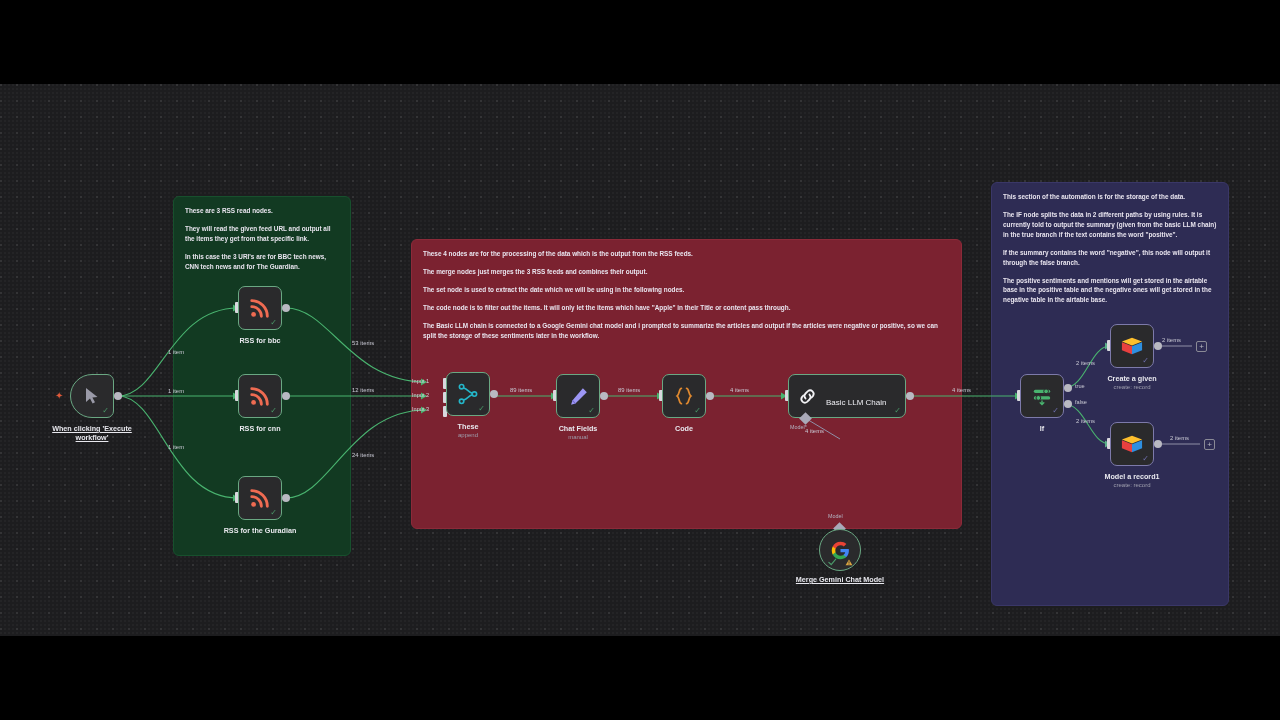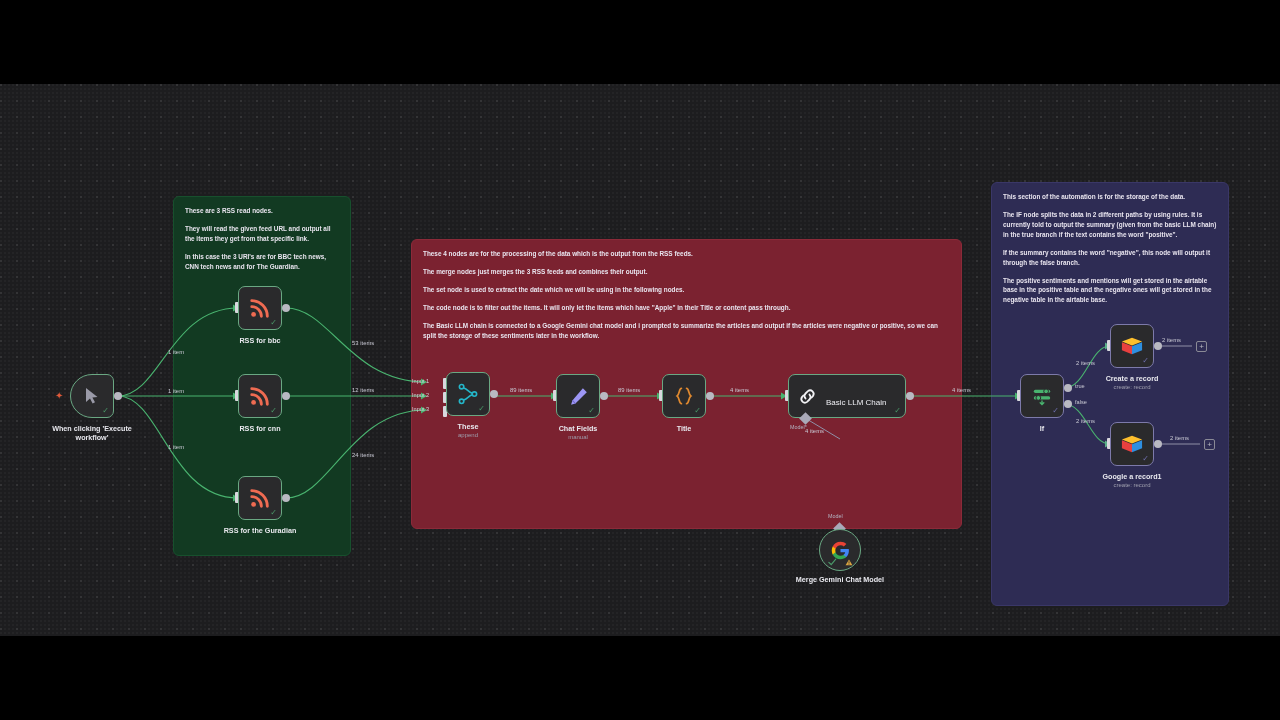--- a/index.html
+++ b/index.html
@@ -33,21 +33,21 @@
     border:1px solid #6aa883;box-sizing:border-box;position:relative;
     display:flex;align-items:center;justify-content:center;
   }
   .nbox.wide{width:118px;height:44px;justify-content:flex-start;padding-left:9px;gap:9px;}
   .nbox.trigger{border-top-left-radius:22px;border-bottom-left-radius:22px;}
   .nbox.purpleb{border-color:#7d7aaa;}
   .nlabel{position:absolute;left:50%;transform:translateX(-50%);top:50px;white-space:nowrap;
     font-size:7.2px;font-weight:700;color:#e8e8ee;text-align:center;line-height:1.25;}
   .nsub{position:absolute;left:50%;transform:translateX(-50%);top:60px;white-space:nowrap;
     font-size:6px;color:#9f9fae;text-align:center;}
-  .nlabel.two{top:50px;white-space:normal;width:98px;}
+  .nlabel.two{top:50px;white-space:normal;width:98px;text-decoration:underline;}
   .check{position:absolute;right:4px;bottom:2px;font-size:8px;color:#4a9a69;line-height:1;}
   .check.p{color:#6f6fae;}
 
   .dot{position:absolute;width:8px;height:8px;border-radius:50%;background:#b9b9c2;}
   .inport{position:absolute;width:4px;height:11px;border-radius:1px;background:#d8d8de;}
 
   .wlabel{position:absolute;font-size:5.9px;color:#c9c9d4;white-space:nowrap;font-weight:400;}
   .portlabel{position:absolute;font-size:5.6px;color:#d4d4dc;white-space:nowrap;}
   .branchlabel{position:absolute;font-size:5.6px;color:#c9c9d4;white-space:nowrap;}
 
@@ -217,21 +217,21 @@
     <div class="node" style="left:662px;top:290px;">
       <div class="inport" style="left:-3px;top:16px;"></div>
       <div class="nbox">
         <svg width="24" height="22" viewBox="0 0 28 24">
           <path d="M11,3 C8,3 9,10 6,12 C9,14 8,21 11,21" stroke="#e0892f" stroke-width="2" fill="none" stroke-linecap="round"></path>
           <path d="M17,3 C20,3 19,10 22,12 C19,14 20,21 17,21" stroke="#e0892f" stroke-width="2" fill="none" stroke-linecap="round"></path>
         </svg>
         <span class="check">✓</span>
       </div>
       <div class="dot" style="left:44px;top:18px;"></div>
-      <div class="nlabel">Title</div>
+      <div class="nlabel">Code</div>
     </div>
 
     <div class="node" style="left:788px;top:290px;">
       <div class="inport" style="left:-3px;top:16px;"></div>
       <div class="nbox wide">
         <svg width="19" height="19" viewBox="0 0 24 24">
           <path d="M9.5,14.5 A4.5,4.5 0 0 1 9.5,8.2 L12.5,5.2 A4.5,4.5 0 0 1 18.8,11.5 L17,13.3" stroke="#f2f2f5" stroke-width="2.3" fill="none" stroke-linecap="round"></path>
           <path d="M14.5,9.5 A4.5,4.5 0 0 1 14.5,15.8 L11.5,18.8 A4.5,4.5 0 0 1 5.2,12.5 L7,10.7" stroke="#f2f2f5" stroke-width="2.3" fill="none" stroke-linecap="round"></path>
         </svg>
         <span style="font-size:8px;color:#eeeef3;font-weight:400;margin-top:12px;">Basic LLM Chain</span>
@@ -287,37 +287,37 @@
       <div class="inport" style="left:-3px;top:16px;"></div>
       <div class="nbox purpleb">
         <svg width="24" height="22" viewBox="0 0 26 24">
           <path d="M13,3 L24,7.2 L13,11.4 L2,7.2 Z" fill="#fdbf2d"></path>
           <path d="M13,12.2 L24,8 L24,16.5 L13,21 Z" fill="#2e8fe0"></path>
           <path d="M13,12.2 L2,8 L2,16.5 L13,21 Z" fill="#e8403f"></path>
         </svg>
         <span class="check p">✓</span>
       </div>
       <div class="dot" style="left:44px;top:18px;"></div>
-      <div class="nlabel">Create a record</div>
+      <div class="nlabel">Create a given</div>
       <div class="nsub">create: record</div>
       <div class="plusbtn" style="left:86px;top:17px;">+</div>
     </div>
 
     <div class="node" style="left:1110px;top:338px;">
       <div class="inport" style="left:-3px;top:16px;"></div>
       <div class="nbox purpleb">
         <svg width="24" height="22" viewBox="0 0 26 24">
           <path d="M13,3 L24,7.2 L13,11.4 L2,7.2 Z" fill="#fdbf2d"></path>
           <path d="M13,12.2 L24,8 L24,16.5 L13,21 Z" fill="#2e8fe0"></path>
           <path d="M13,12.2 L2,8 L2,16.5 L13,21 Z" fill="#e8403f"></path>
         </svg>
         <span class="check p">✓</span>
       </div>
       <div class="dot" style="left:44px;top:18px;"></div>
-      <div class="nlabel">Google a record1</div>
+      <div class="nlabel">Model a record1</div>
       <div class="nsub">create: record</div>
       <div class="plusbtn" style="left:94px;top:17px;">+</div>
     </div>
 
     <div class="wlabel" style="left:168px;top:265px;">1 item</div>
     <div class="wlabel" style="left:168px;top:304px;">1 item</div>
     <div class="wlabel" style="left:168px;top:360px;">1 item</div>
     <div class="wlabel" style="left:352px;top:256px;">53 items</div>
     <div class="wlabel" style="left:352px;top:303px;">12 items</div>
     <div class="wlabel" style="left:352px;top:368px;">24 items</div>

